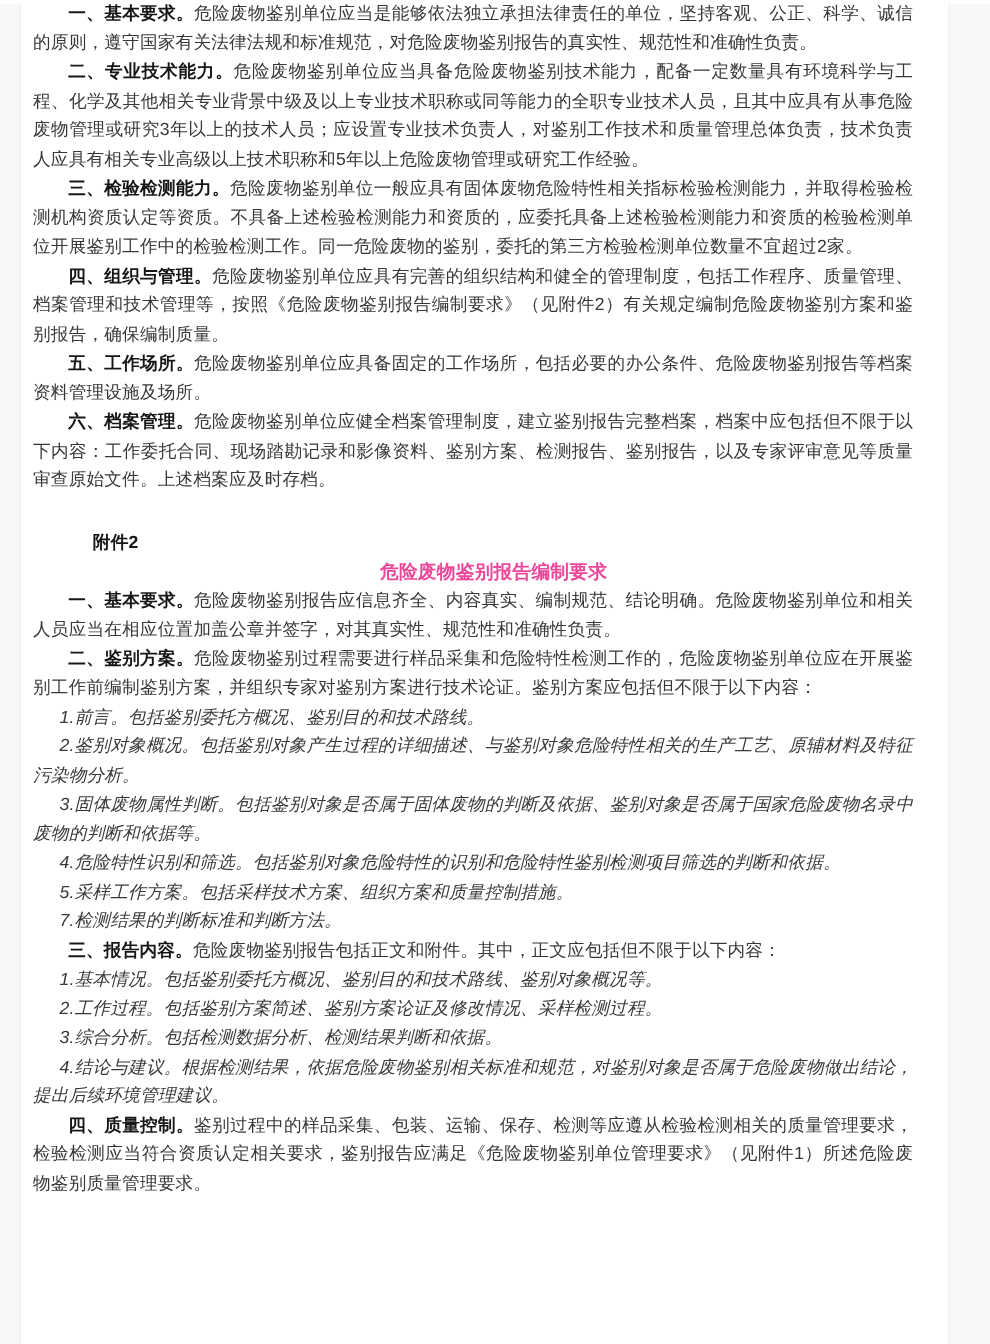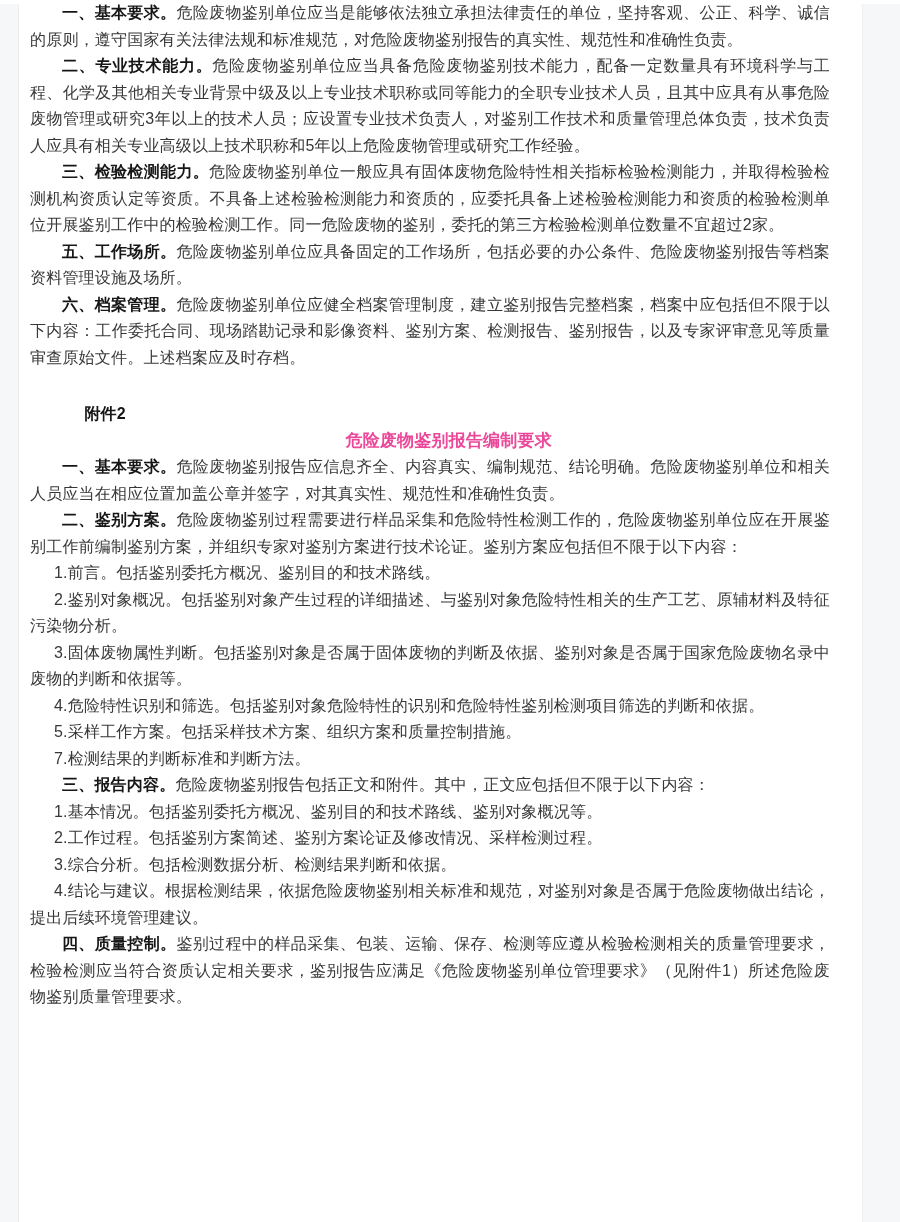--- a/index.html
+++ b/index.html
@@ -44,21 +44,21 @@
     font-size: 16px;
     line-height: 26.5px;
     color: #383838;
     text-align: justify;
     letter-spacing: 0.2px;
   }
   .blk { margin: 0; }
   .blk.continuation { text-indent: 0; }
   .blk.section { text-indent: 2em; }
   .blk .lbl { font-weight: bold; color: #161616; }
-  .blk.numbered { text-indent: 1.5em; }
+  .blk.numbered { text-indent: 1.5em; font-style: italic; }
   .blk.plain-indent { text-indent: 2em; }
   .blk.spacer { height: 30px; }
   .blk.attachment-label {
     text-indent: 3.4em;
     font-weight: bold;
     color: #161616;
   }
   .blk.doc-title {
     text-align: center;
     text-indent: 2.2em;
@@ -71,20 +71,21 @@
 <body>
 
 <div class="viewport">
   <div class="side-band left"></div>
   <div class="side-band right"></div>
   <div class="paper">
     <div class="content" id="doc-content">
         <div class="blk section"><span class="lbl">一、基本要求。</span><span class="txt">危险废物鉴别单位应当是能够依法独立承担法律责任的单位，坚持客观、公正、科学、诚信的原则，遵守国家有关法律法规和标准规范，对危险废物鉴别报告的真实性、规范性和准确性负责。</span></div>
         <div class="blk section"><span class="lbl">二、专业技术能力。</span><span class="txt">危险废物鉴别单位应当具备危险废物鉴别技术能力，配备一定数量具有环境科学与工程、化学及其他相关专业背景中级及以上专业技术职称或同等能力的全职专业技术人员，且其中应具有从事危险废物管理或研究3年以上的技术人员；应设置专业技术负责人，对鉴别工作技术和质量管理总体负责，技术负责人应具有相关专业高级以上技术职称和5年以上危险废物管理或研究工作经验。</span></div>
         <div class="blk section"><span class="lbl">三、检验检测能力。</span><span class="txt">危险废物鉴别单位一般应具有固体废物危险特性相关指标检验检测能力，并取得检验检测机构资质认定等资质。不具备上述检验检测能力和资质的，应委托具备上述检验检测能力和资质的检验检测单位开展鉴别工作中的检验检测工作。同一危险废物的鉴别，委托的第三方检验检测单位数量不宜超过2家。</span></div>
+        <div class="blk section"><span class="lbl">四、组织与管理。</span><span class="txt">危险废物鉴别单位应具有完善的组织结构和健全的管理制度，包括工作程序、质量管理、档案管理和技术管理等，按照《危险废物鉴别报告编制要求》（见附件2）有关规定编制危险废物鉴别方案和鉴别报告，确保编制质量。</span></div>
         <div class="blk section"><span class="lbl">五、工作场所。</span><span class="txt">危险废物鉴别单位应具备固定的工作场所，包括必要的办公条件、危险废物鉴别报告等档案资料管理设施及场所。</span></div>
         <div class="blk section"><span class="lbl">六、档案管理。</span><span class="txt">危险废物鉴别单位应健全档案管理制度，建立鉴别报告完整档案，档案中应包括但不限于以下内容：工作委托合同、现场踏勘记录和影像资料、鉴别方案、检测报告、鉴别报告，以及专家评审意见等质量审查原始文件。上述档案应及时存档。</span></div>
         <div class="blk spacer"></div>
         <div class="blk attachment-label"><span class="txt">附件2</span></div>
         <div class="blk doc-title"><span class="txt">危险废物鉴别报告编制要求</span></div>
         <div class="blk section"><span class="lbl">一、基本要求。</span><span class="txt">危险废物鉴别报告应信息齐全、内容真实、编制规范、结论明确。危险废物鉴别单位和相关人员应当在相应位置加盖公章并签字，对其真实性、规范性和准确性负责。</span></div>
         <div class="blk section"><span class="lbl">二、鉴别方案。</span><span class="txt">危险废物鉴别过程需要进行样品采集和危险特性检测工作的，危险废物鉴别单位应在开展鉴别工作前编制鉴别方案，并组织专家对鉴别方案进行技术论证。鉴别方案应包括但不限于以下内容：</span></div>
         <div class="blk numbered"><span class="txt">1.前言。包括鉴别委托方概况、鉴别目的和技术路线。</span></div>
         <div class="blk numbered"><span class="txt">2.鉴别对象概况。包括鉴别对象产生过程的详细描述、与鉴别对象危险特性相关的生产工艺、原辅材料及特征污染物分析。</span></div>
         <div class="blk numbered"><span class="txt">3.固体废物属性判断。包括鉴别对象是否属于固体废物的判断及依据、鉴别对象是否属于国家危险废物名录中废物的判断和依据等。</span></div>

